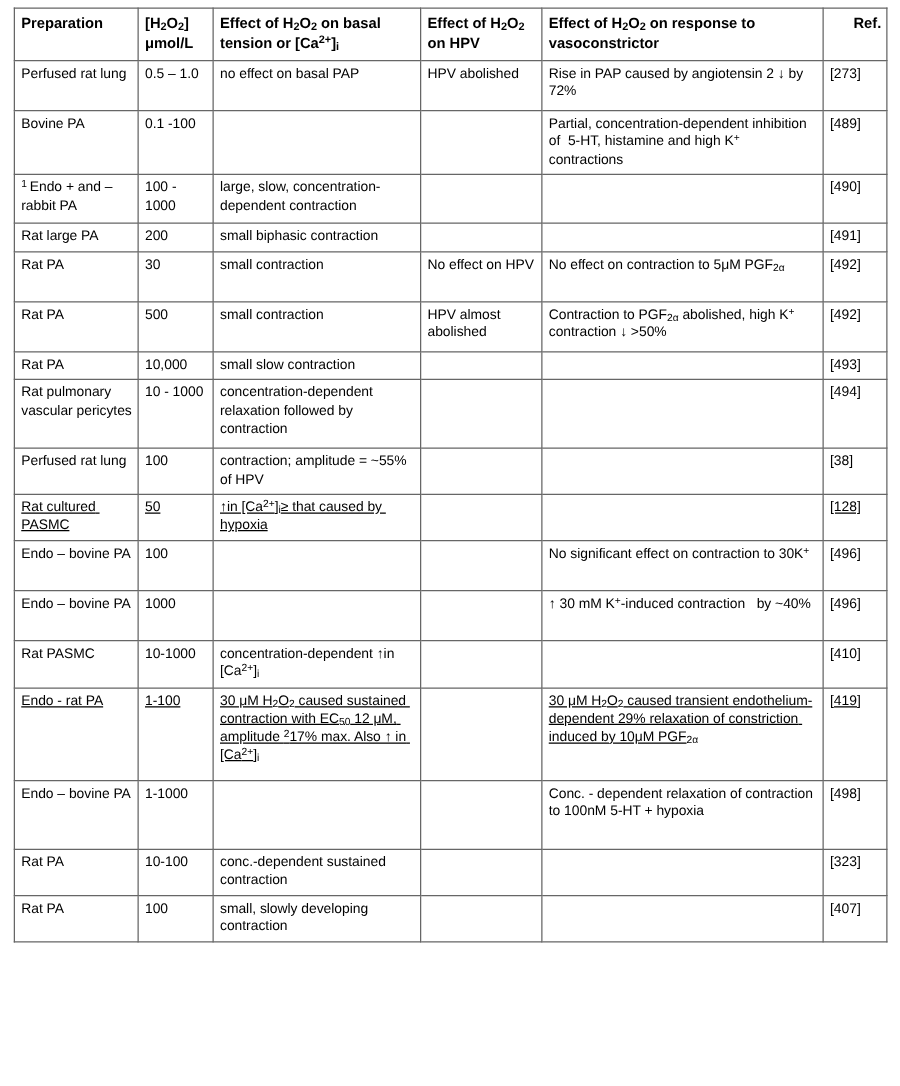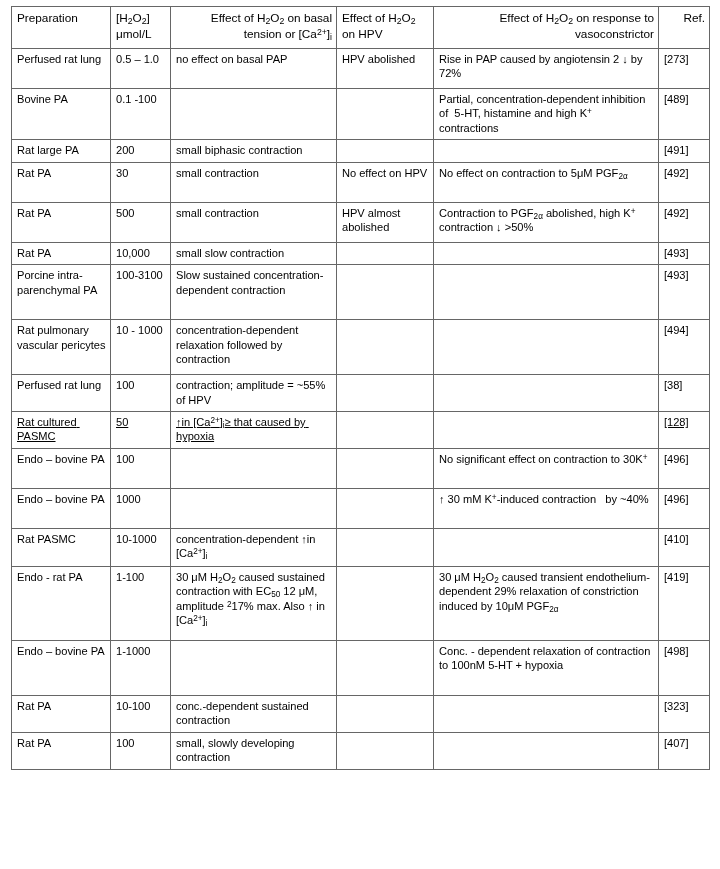--- a/index.html
+++ b/index.html
@@ -34,20 +34,21 @@
     font-weight: normal;
     padding: 3px 4px 4px 5px;
     line-height: 1.30;
     font-size: 11.1px;
     letter-spacing: -0.02px;
   }
   table.data-table thead th {
     font-size: 11.8px;
     padding-bottom: 6px;
     line-height: 1.36;
+    font-weight: bold;
   }
   
   col.c-prep { width: 99px; }
   col.c-conc { width: 60px; }
   col.c-basal { width: 166px; }
   col.c-hpv  { width: 97px; }
   col.c-vaso { width: 225px; }
   col.c-ref  { width: 51px; }
 
   sub { font-size: 0.74em; line-height: 0; vertical-align: -0.22em; }
@@ -65,43 +66,51 @@
       <col class="c-basal">
       <col class="c-hpv">
       <col class="c-vaso">
       <col class="c-ref">
     </colgroup>
     <thead>
       <tr id="header-row">
           <th style="height: 30px;"><span class="cell">Preparation</span></th>
           <th style="height: 30px;"><span class="cell">[H<sub>2</sub>O<sub>2</sub>]
 μmol/L</span></th>
-          <th style="height: 30px; text-align: right;"><span class="cell">Effect of H<sub>2</sub>O<sub>2</sub> on basal tension or [Ca<sup>2+</sup>]<sub>i</sub></span></th>
+          <th style="height: 30px;"><span class="cell">Effect of H<sub>2</sub>O<sub>2</sub> on basal tension or [Ca<sup>2+</sup>]<sub>i</sub></span></th>
           <th style="height: 30px;"><span class="cell">Effect of H<sub>2</sub>O<sub>2</sub> on HPV</span></th>
-          <th style="height: 30px; text-align: right;"><span class="cell">Effect of H<sub>2</sub>O<sub>2</sub> on response to vasoconstrictor</span></th>
+          <th style="height: 30px;"><span class="cell">Effect of H<sub>2</sub>O<sub>2</sub> on response to vasoconstrictor</span></th>
           <th style="height: 30px; text-align: right;"><span class="cell">Ref.</span></th>
         </tr>
     </thead>
     <tbody id="table-body">
         <tr style="height: 40px;">
           <td><span class="cell">Perfused rat lung</span></td>
           <td><span class="cell">0.5 – 1.0</span></td>
           <td><span class="cell">no effect on basal PAP</span></td>
           <td><span class="cell">HPV abolished</span></td>
           <td><span class="cell">Rise in PAP caused by angiotensin 2 ↓ by 72%</span></td>
           <td><span class="cell">[273]</span></td>
         </tr>
         <tr style="height: 40px;">
           <td><span class="cell">Bovine PA</span></td>
           <td><span class="cell">0.1 -100</span></td>
           <td><span class="cell"></span></td>
           <td><span class="cell"></span></td>
           <td><span class="cell">Partial, concentration-dependent inhibition of  5-HT, histamine and high K<sup>+</sup> contractions</span></td>
           <td><span class="cell">[489]</span></td>
         </tr>
+        <tr style="height: 39px;">
+          <td><span class="cell"><sup>1 </sup>Endo + and – rabbit PA</span></td>
+          <td><span class="cell">100 - 1000</span></td>
+          <td><span class="cell">large, slow, concentration-dependent contraction</span></td>
+          <td><span class="cell"></span></td>
+          <td><span class="cell"></span></td>
+          <td><span class="cell">[490]</span></td>
+        </tr>
         <tr style="height: 20px;">
           <td><span class="cell">Rat large PA</span></td>
           <td><span class="cell">200</span></td>
           <td><span class="cell">small biphasic contraction</span></td>
           <td><span class="cell"></span></td>
           <td><span class="cell"></span></td>
           <td><span class="cell">[491]</span></td>
         </tr>
         <tr style="height: 40px;">
           <td><span class="cell">Rat PA</span></td>
@@ -121,28 +130,20 @@
         </tr>
         <tr style="height: 20px;">
           <td><span class="cell">Rat PA</span></td>
           <td><span class="cell">10,000</span></td>
           <td><span class="cell">small slow contraction</span></td>
           <td><span class="cell"></span></td>
           <td><span class="cell"></span></td>
           <td><span class="cell">[493]</span></td>
         </tr>
         <tr style="height: 55px;">
-          <td><span class="cell">Porcine intra-parenchymal PA</span></td>
-          <td><span class="cell">100-3100</span></td>
-          <td><span class="cell">Slow sustained concentration-dependent contraction</span></td>
-          <td><span class="cell"></span></td>
-          <td><span class="cell"></span></td>
-          <td><span class="cell">[493]</span></td>
-        </tr>
-        <tr style="height: 55px;">
           <td><span class="cell">Rat pulmonary vascular pericytes</span></td>
           <td><span class="cell">10 - 1000</span></td>
           <td><span class="cell">concentration-dependent relaxation followed by contraction</span></td>
           <td><span class="cell"></span></td>
           <td><span class="cell"></span></td>
           <td><span class="cell">[494]</span></td>
         </tr>
         <tr style="height: 35px;">
           <td><span class="cell">Perfused rat lung</span></td>
           <td><span class="cell">100</span></td>
@@ -176,21 +177,21 @@
           <td><span class="cell">[496]</span></td>
         </tr>
         <tr style="height: 38px;">
           <td><span class="cell">Rat PASMC</span></td>
           <td><span class="cell">10-1000</span></td>
           <td><span class="cell">concentration-dependent ↑in [Ca<sup>2+</sup>]<sub>i</sub></span></td>
           <td><span class="cell"></span></td>
           <td><span class="cell"></span></td>
           <td><span class="cell">[410]</span></td>
         </tr>
-        <tr style="height: 74px;">
+        <tr style="height: 74px; text-decoration: underline;">
           <td><span class="cell">Endo - rat PA</span></td>
           <td><span class="cell">1-100</span></td>
           <td><span class="cell">30 μM H<sub>2</sub>O<sub>2</sub> caused sustained contraction with EC<sub>50</sub> 12 μM, amplitude <sup>2</sup>17% max. Also ↑ in [Ca<sup>2+</sup>]<sub>i</sub></span></td>
           <td><span class="cell"></span></td>
           <td><span class="cell">30 μM H<sub>2</sub>O<sub>2</sub> caused transient endothelium-dependent 29% relaxation of constriction induced by 10μM PGF<sub>2α</sub></span></td>
           <td><span class="cell">[419]</span></td>
         </tr>
         <tr style="height: 55px;">
           <td><span class="cell">Endo – bovine PA</span></td>
           <td><span class="cell">1-1000</span></td>

